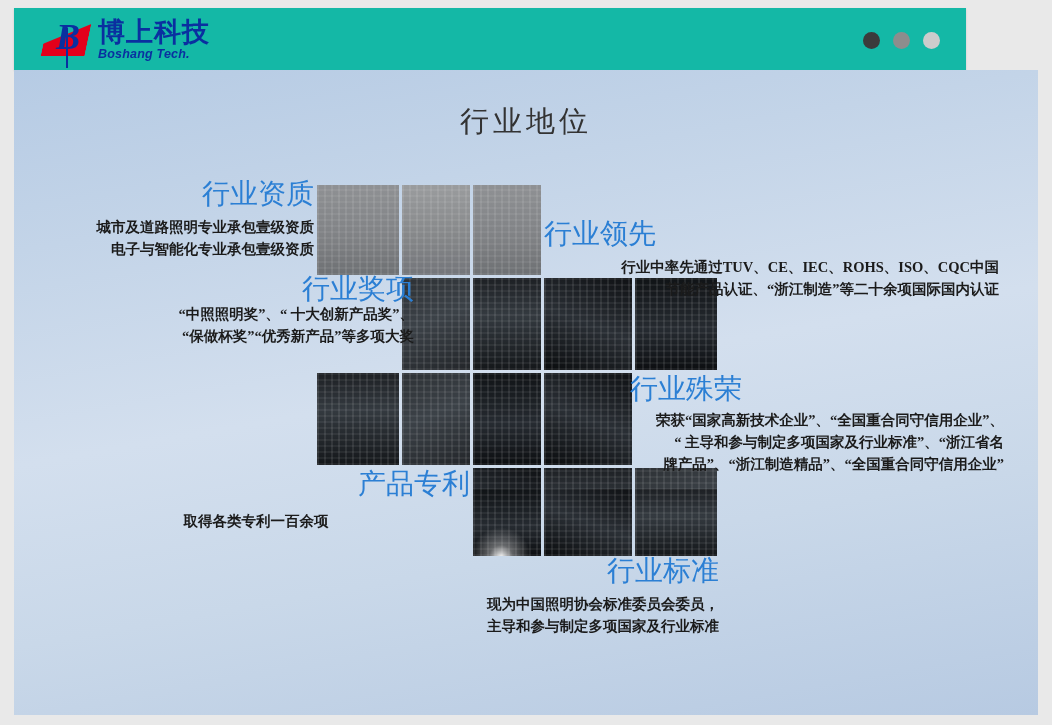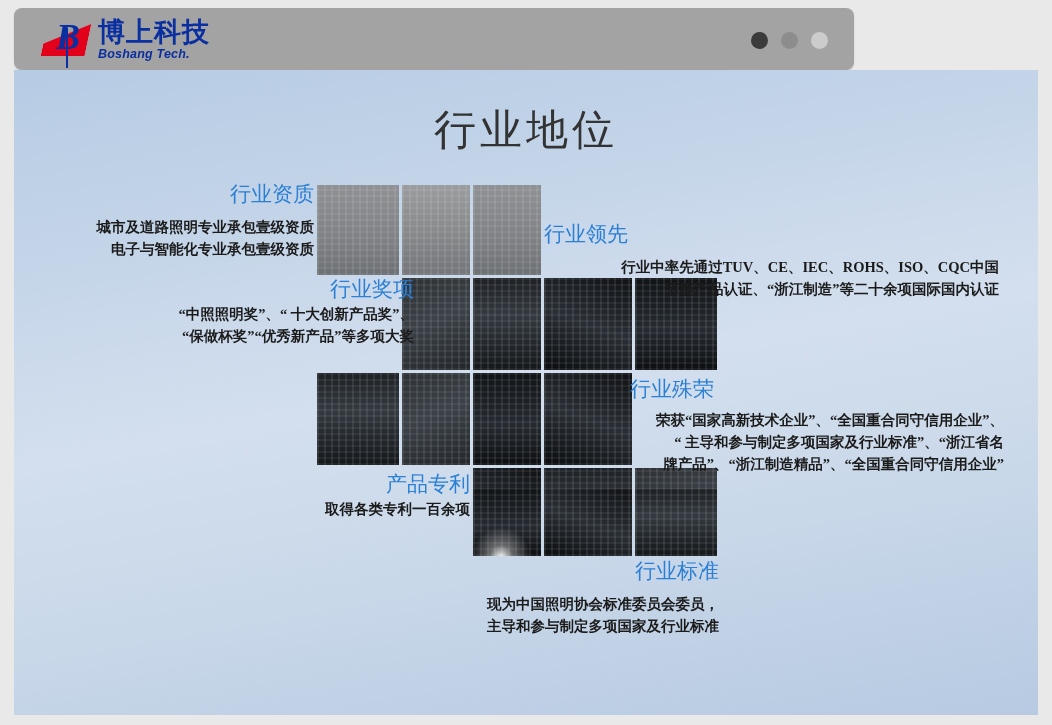--- a/index.html
+++ b/index.html
@@ -17,24 +17,23 @@
     position: absolute;
     left: 0; top: 0;
     width: 1052px;
     height: 725px;
     background: #e9e9e9;
   }
   
   .header {
     position: absolute;
     left: 14px; top: 8px;
-    width: 840px; height: 62px;
-    background: #a3a3a3;
+    width: 952px; height: 62px;
+    background: #14b8a6;
     box-shadow: 0 1px 2px rgba(0,0,0,0.12);
-    border-radius: 8px;
   }
   .logo {
     position: absolute;
     left: 30px; top: 8px;
     width: 230px; height: 48px;
     display: flex;
     align-items: center;
   }
   .logo-mark {
     position: relative;
@@ -104,21 +103,21 @@
     left: 14px; top: 70px;
     width: 1024px; height: 645px;
     background: linear-gradient(170deg, #b6cbe4 0%, #c3d4e8 22%, #d3dfee 48%, #c9d8e9 70%, #b7cae2 100%);
   }
   .title {
     position: absolute;
     left: 0; top: 32px;
     width: 1024px;
     text-align: center;
     font-family: "Liberation Serif", serif;
-    font-size: 42px;
+    font-size: 29px;
     color: #333333;
     letter-spacing: 4px;
   }
 
   
   .mosaic { position: absolute; }
   .tile {
     position: absolute;
     overflow: hidden;
     background: #555;
@@ -146,21 +145,21 @@
     position: absolute;
     width: 60px; height: 60px;
     border-radius: 50%;
     background: radial-gradient(circle, rgba(255,255,255,0.95) 0%, rgba(255,255,255,0.35) 28%, rgba(255,255,255,0) 70%);
   }
 
   
   .blk { position: absolute; }
   .blk .hd {
     font-family: "Liberation Serif", serif;
-    font-size: 21px;
+    font-size: 28px;
     color: #2b7fd4;
     line-height: 28px;
     white-space: nowrap;
   }
   .blk .ln {
     font-family: "Liberation Serif", serif;
     font-weight: bold;
     font-size: 14.5px;
     color: #1b1b1b;
     line-height: 22px;
@@ -295,21 +294,21 @@
 
     <div class="blk ta-r" style="left:530px; top:305px; width:460px;">
       <div class="hd ta-l" style="padding-left:86px;">行业殊荣</div>
       <div class="ln" style="margin-top:6px;">荣获“国家高新技术企业”、“全国重合同守信用企业”、</div>
       <div class="ln">“ 主导和参与制定多项国家及行业标准”、“浙江省名</div>
       <div class="ln">牌产品”、“浙江制造精品”、“全国重合同守信用企业”</div>
     </div>
 
     <div class="blk ta-r" style="left:28px; top:400px; width:428px;">
       <div class="hd">产品专利</div>
-      <div class="ln" style="margin-top:0;">取得各类专利一百余项</div>
+      <div class="ln" style="margin-top:12px;text-align:center;">取得各类专利一百余项</div>
     </div>
 
     <div class="blk ta-c" style="left:245px; top:487px; width:460px;">
       <div class="hd">行业标准</div>
       <div class="ln" style="margin-top:8px;">现为中国照明协会标准委员会委员，</div>
       <div class="ln">主导和参与制定多项国家及行业标准</div>
     </div>
 
   </div>
 </div>

